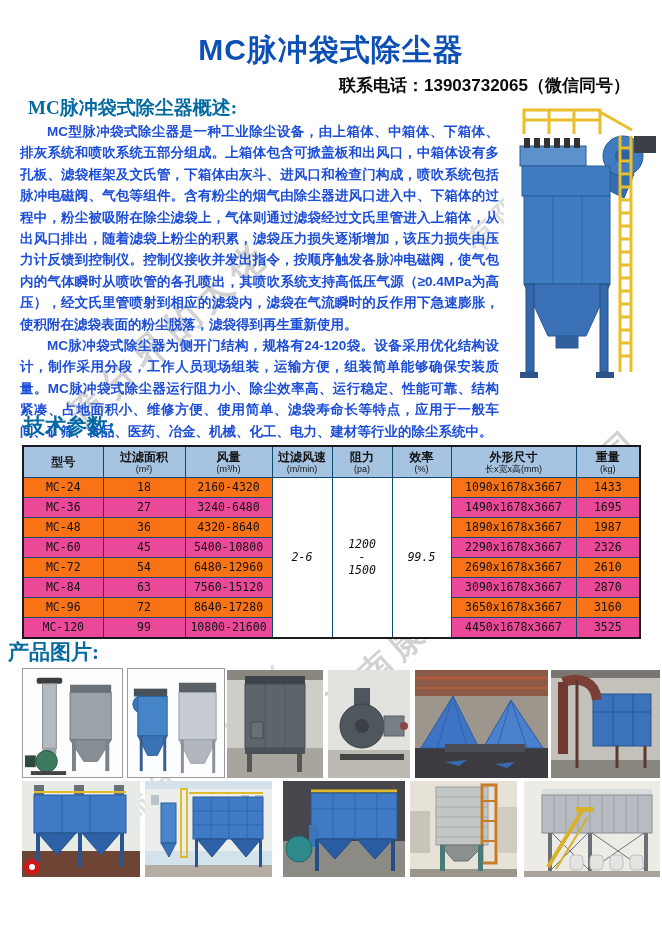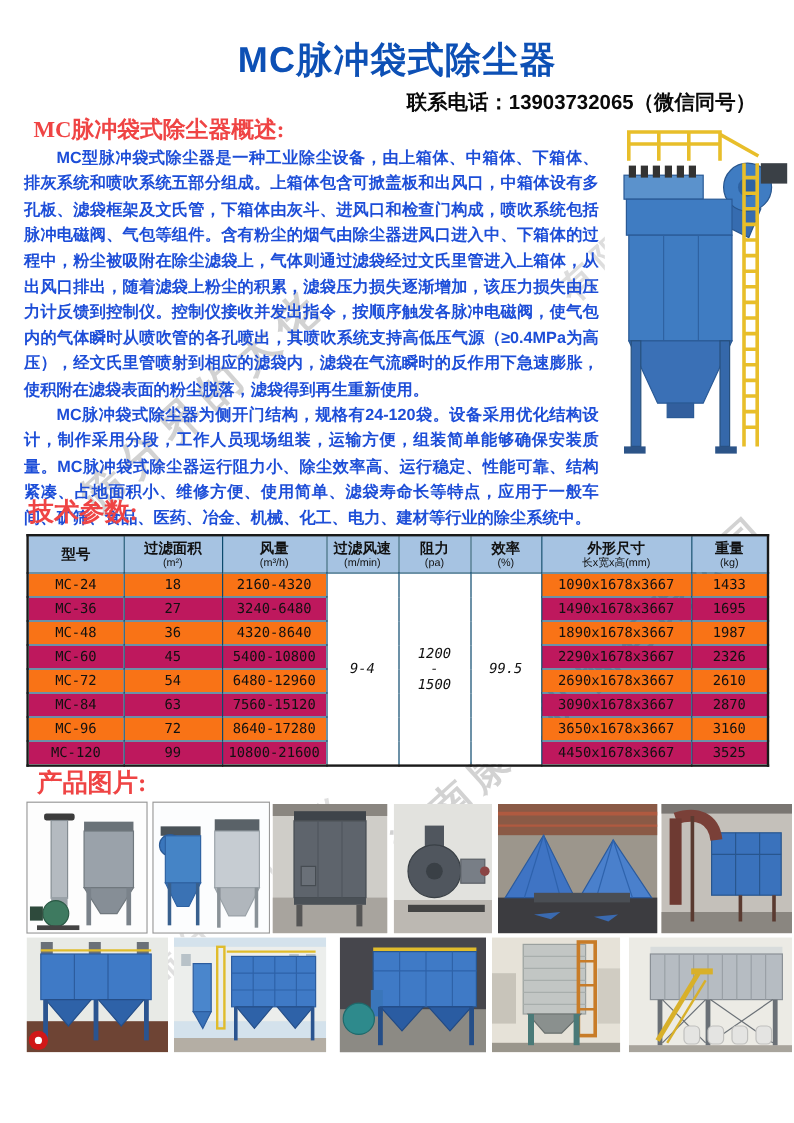--- a/index.html
+++ b/index.html
@@ -4,42 +4,42 @@
 <style>
   html,body{margin:0;padding:0;background:#ffffff;}
   .page{position:relative;width:662px;height:936px;background:#fff;overflow:hidden;
         font-family:"Liberation Sans","DejaVu Sans",sans-serif;color:#1a1a1a;}
 
   .title{position:absolute;top:30px;left:0;width:100%;text-align:center;
          font-size:30px;font-weight:bold;color:#0d50b5;letter-spacing:1px;}
   .contact{position:absolute;top:74px;right:32px;font-size:17px;font-weight:bold;color:#0a0a0a;text-align:center;}
 
   .sec-heading{position:absolute;font-family:"Liberation Serif","DejaVu Serif",serif;
-               font-weight:bold;color:#ef4444;}
+               font-weight:bold;color:#0369a1;}
   .overview-heading{top:95px;left:28px;font-size:19px;}
   .specs-heading{top:412px;left:24px;font-size:21px;}
-  .gallery-heading{top:638px;left:31px;font-size:21px;}
+  .gallery-heading{top:638px;left:8px;font-size:21px;}
 
   .body-text{position:absolute;top:121px;left:20px;width:479px;font-size:13.5px;
              line-height:21.4px;font-weight:600;text-align:justify;color:#1d4ed8;}
   .body-text p{margin:0;text-indent:2em;}
 
   .hero{position:absolute;top:100px;left:504px;width:156px;height:294px;background:#fff;}
   .hero svg{display:block;width:100%;height:100%;}
 
   table.spec-table{position:absolute;top:445px;left:22px;width:617px;border-collapse:collapse;
         table-layout:fixed;font-size:11.5px;font-family:"DejaVu Sans Mono","Liberation Mono",monospace;
         color:#111;border:2px solid #1a1a1a;}
   .spec-table th,.spec-table td{border:1px solid #0c4a6e;text-align:center;vertical-align:middle;
         padding:0;overflow:hidden;}
   .spec-table thead th{background:#a6c3e2;height:30px;font-family:"Liberation Sans",sans-serif;}
   .spec-table th .main{display:block;font-size:12px;font-weight:bold;line-height:13px;}
   .spec-table th .sub{display:block;font-size:9px;font-weight:normal;line-height:10px;}
   .spec-table tbody td{height:19px;line-height:13px;background:#f97316;}
-  .spec-table tbody tr.alt td{background:#be185d;}
+  .spec-table tbody tr.alt td{background:#ec4899;}
   .spec-table tbody td.merged{background:#fff;font-style:italic;}
 
   .photo{position:absolute;overflow:hidden;background:#fff;}
   .photo svg{display:block;width:100%;height:100%;}
   .ph-border{border:1px solid #9a9a9a;box-sizing:border-box;}
 
   .wm{position:absolute;color:#7e7e7e;font-weight:bold;white-space:nowrap;
       transform:rotate(-42deg);letter-spacing:7px;pointer-events:none;
       font-family:"Liberation Serif","DejaVu Serif",serif;}
   .wm1{left:40px;top:310px;font-size:36px;opacity:.34;}
@@ -161,21 +161,21 @@
             <span class="main">重量</span>
             <span class="sub">(kg)</span>
           </th>
       </tr>
     </thead>
     <tbody>
         <tr>
           <td>MC-24</td>
           <td>18</td>
           <td>2160-4320</td>
-          <td class="merged" rowspan="8">9-4</td>
+          <td class="merged" rowspan="8">2-6</td>
           <td class="merged" rowspan="8">1200<br>-<br>1500</td>
           <td class="merged" rowspan="8">99.5</td>
           <td>1090x1678x3667</td>
           <td>1433</td>
         </tr>
         <tr class="alt">
           <td>MC-36</td>
           <td>27</td>
           <td>3240-6480</td>
           <td>1490x1678x3667</td>

